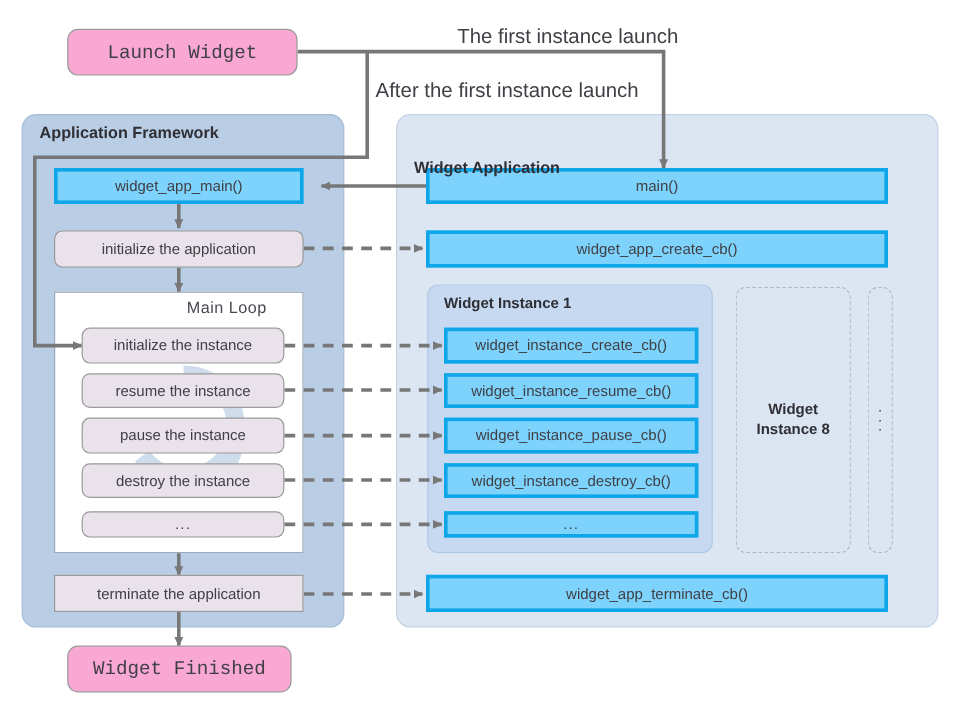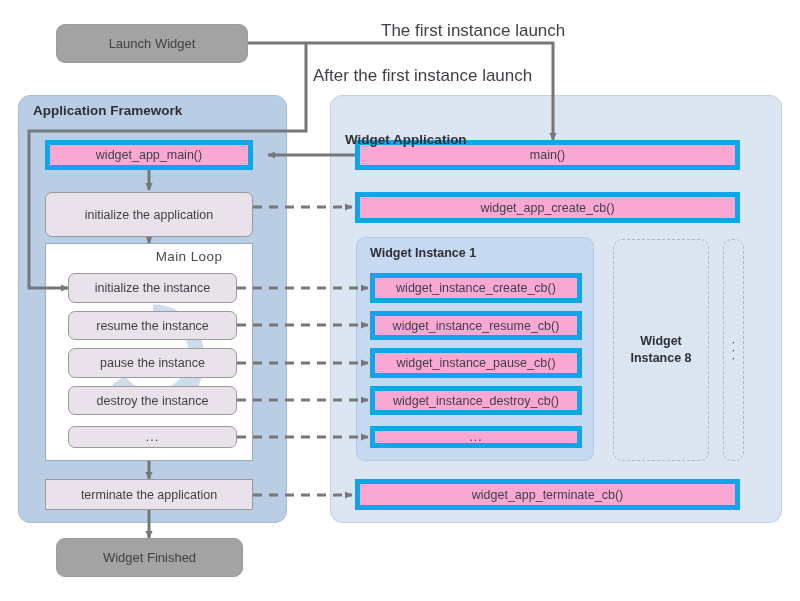--- a/index.html
+++ b/index.html
@@ -29,38 +29,39 @@
     position: absolute;
     box-sizing: border-box;
     display: flex;
     align-items: center;
     justify-content: center;
     text-align: center;
     z-index: 10;
   }
   
   .term {
-    background: #a3a3a3;
+    background: #f9a8d4;
     border: 1px solid #9a9a9a;
     border-radius: 9px;
-    font-size: 13px;
-    color: #3f3f45;
+    font-size: 16px;
+    color: #3f3f45;
+    font-family: Liberation Mono, monospace;
   }
   
   .step {
     background: #e9e2ea;
     border: 1px solid #9a9a9a;
     font-size: 12.5px;
     color: #3f3f45;
   }
   .step.rounded { border-radius: 7px; }
   
   .codebox {
-    background: #f9a8d4;
-    border: 5px solid #0ea5e9;
+    background: #7dd3fc;
+    border: 3px solid #0ea5e9;
     font-size: 12.5px;
     color: #3f3f45;
   }
   
   .panel {
     position: absolute;
     box-sizing: border-box;
     border-radius: 12px;
     z-index: 2;
   }
@@ -197,21 +198,21 @@
   <div class="annot" style="left:381px; top:21px;">The first instance launch</div>
   <div class="annot" style="left:313px; top:66px;">After the first instance launch</div>
 
   <div class="node term" style="left:56px; top:24px; width:192px; height:39px;">Launch Widget</div>
 
   <div class="panel panel-framework" style="left:18px; top:95px; width:269px; height:428px;"></div>
   <div class="panel-title" style="left:33px; top:103px;">Application Framework</div>
 
   <div class="node codebox" style="left:45px; top:140px; width:208px; height:30px;">widget_app_main()</div>
 
-  <div class="node step rounded" style="left:45px; top:192px; width:208px; height:45px;">initialize  the application</div>
+  <div class="node step rounded" style="left:45px; top:192px; width:208px; height:31px;">initialize  the application</div>
 
   <div class="mainloop" style="left:45px; top:243px; width:208px; height:218px;"></div>
   <div class="mainloop-label" style="left:45px; top:249px; width:208px; text-align:center;margin-left:40px;">Main  Loop</div>
 
   <svg class="loop-watermark" style="left:98px; top:300px;" width="110" height="110" viewBox="0 0 110 110">
     <path d="M55,12 A43,43 0 1 1 20.5,80" fill="none" stroke="#cfdcec" stroke-width="15" stroke-linecap="butt"></path>
     <path d="M86,62 L110,62 L98,92 Z" fill="#cfdcec"></path>
   </svg>
 
   <div class="node step rounded" style="left:68px; top:273px; width:169px; height:30px;">initialize the instance</div>

